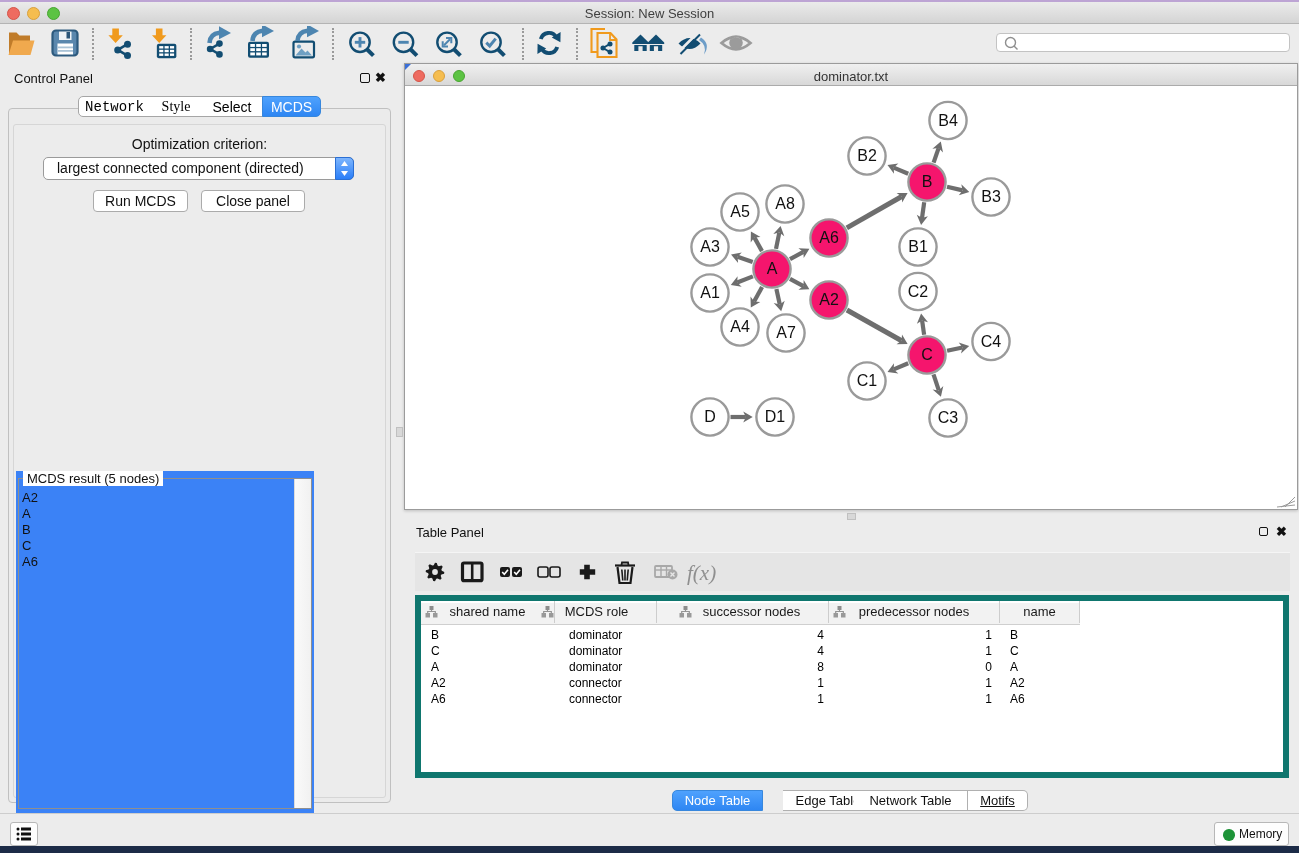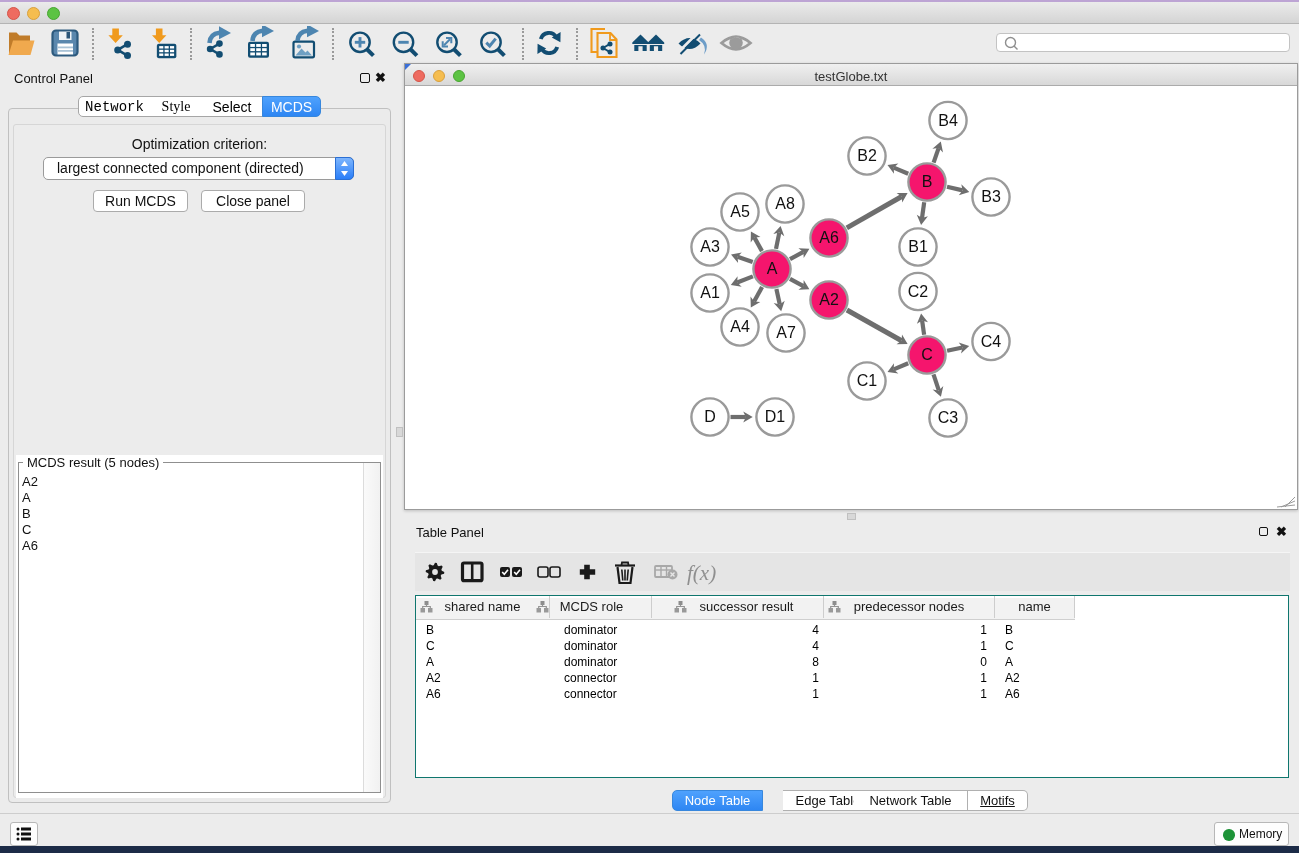--- a/index.html
+++ b/index.html
@@ -41,41 +41,41 @@
 #tab-mcds { left:262px; width:59px; background:linear-gradient(#4fa2fd,#2e86f3); color:#fff; border-color:#3787dd; border-radius:0 5px 5px 0; }
 #opt-label { left:8px; top:136px; width:383px; text-align:center; font-size:14px; color:#111; }
 #dropdown { left:43px; top:157px; width:311px; height:23px; background:#fff;
   border:1px solid #9a9a9a; border-radius:5px; font-size:14px; color:#111; line-height:21px; padding-left:13px; }
 #dd-btn { left:335px; top:157px; width:19px; height:23px; border-radius:0 5px 5px 0;
   background:linear-gradient(#7db5fd,#2a7ef8); border:1px solid #2a6fd4; }
 .btn { position:absolute; top:190px; height:22px; background:#fff; border:1px solid #ababab;
   border-radius:4px; font-size:14px; color:#111; text-align:center; line-height:20px; }
 #btn-run { left:93px; width:95px; }
 #btn-close { left:201px; width:104px; }
-#mcds-wrap { left:16px; top:455px; width:367px; height:343px; background:#ffffff; }
+#mcds-wrap { left:16px; top:471px; width:298px; height:343px; background:#3b82f6; }
 #mcds-fs { position:absolute; left:2px; top:7px; right:2.5px; bottom:5px;
   border:1px solid #8f8f8f; }
 #mcds-label { position:absolute; left:4px; top:-8px; background:#fff; padding:0 4px;
   font-size:13px; color:#111; }
 #mcds-list { position:absolute; left:3px; top:11px; font-size:13px; color:#111; line-height:16px; }
 #mcds-sb { position:absolute; right:0; top:0; bottom:0; width:17px; border-left:1px solid #dcdcdc;
   background:linear-gradient(90deg,#fafafa,#f1f1f1); }
 
 
 #netwin { left:404px; top:63px; width:894px; height:447px; background:#fff;
   border:1px solid #9b9b9b; box-shadow:0 1px 3px rgba(0,0,0,0.2); }
 #net-tb { position:absolute; left:0; top:0; right:0; height:22px;
   background:linear-gradient(#f0f0f0,#d8d8d8); border-bottom:1px solid #ababab; }
 #net-tb .title { position:absolute; left:0; right:0; top:5px; text-align:center; font-size:13px; color:#333; }
 .tl2 { position:absolute; width:12px; height:12px; border-radius:50%; top:6px; }
 #tp-title { left:416px; top:525px; font-size:13px; color:#111; }
 #tp-sq { left:1259px; top:527px; width:9px; height:9px; border:1.5px solid #111; border-radius:2px; }
 #tp-x { left:1276px; top:524px; font-size:13px; font-weight:bold; color:#111; }
 #tp-toolbar { left:415px; top:552px; width:875px; height:39px; background:#e5e5e5; border-top:1px solid #f5f5f5; }
-#tbl { left:415px; top:595px; width:874px; height:183px; background:#fff; border:1px solid #0f766e; }
+#tbl { left:415px; top:595px; width:874px; height:183px; background:#fff; border:6px solid #0f766e; }
 #tbl-head { position:absolute; left:0; top:2px; height:22px; width:659px; background:#f2f2f2;
   border-bottom:1px solid #cfcfcf; }
 .th { position:absolute; top:0; height:22px; font-size:13px; color:#1a1a1a; text-align:center;
   line-height:22px; border-right:1px solid #cdcdcd; }
 .td { position:absolute; font-size:12px; color:#000; height:16px; line-height:16px; }
 
 
 .btab { position:absolute; top:790px; height:21px; background:#fff; border:1px solid #b0b0b0;
   font-size:13px; color:#111; text-align:center; line-height:19px; }
 #bt1 { left:672px; width:91px; background:linear-gradient(#4fa2fd,#2e86f3); color:#fff; border-color:#3787dd; border-radius:5px 0 0 5px; }
@@ -91,20 +91,21 @@
 #mem-dot { position:absolute; left:8px; top:6px; width:11.5px; height:11.5px; border-radius:50%; background:#1d9338; }
 #bottomdark { left:0; top:846px; width:1299px; height:7px; background:#1c2b47; }
 </style>
 </head>
 <body>
 
 <div class="abs" id="titlebar">
   <div class="tl r"></div>
     <div class="tl y"></div>
     <div class="tl g"></div>
+  <div class="title">Session: New Session</div>
 </div>
 
 <div class="abs" id="toolbar">
   <div class="sep" style="left:92px"></div>
   <div class="sep" style="left:190px"></div>
   <div class="sep" style="left:332px"></div>
   <div class="sep" style="left:522px"></div>
   <div class="sep" style="left:576px"></div>
   <svg id="tbicons" width="1299" height="37" style="position:absolute;left:0;top:0">
 <g>
@@ -265,21 +266,21 @@
     <div id="mcds-sb"></div>
   </div>
 </div>
 
 <div class="abs" id="netwin">
   <div style="position:absolute;left:0;top:0;width:0;height:0;border-top:6px solid #3a6fd8;border-right:6px solid transparent;z-index:3"></div>
   <div id="net-tb">
     <div class="tl2" style="left:8px;background:#ee6b60;border:1px solid #d55549"></div>
     <div class="tl2" style="left:28px;background:#f5bd4f;border:1px solid #d9a03c"></div>
     <div class="tl2" style="left:48px;background:#5cc343;border:1px solid #48a532"></div>
-    <div class="title">testGlobe.txt</div>
+    <div class="title">dominator.txt</div>
   </div>
   <svg id="graph" width="892" height="423" style="position:absolute;left:0;top:22px">
 <line x1="357.0" y1="165.1" x2="349.3" y2="151.4" stroke="#6e6e6e" stroke-width="4.2"></line>
 <path d="M345.9 145.4 L355.5 151.0 L349.3 151.4 L345.7 156.5 Z" fill="#6e6e6e"></path>
 <line x1="371.0" y1="162.9" x2="374.3" y2="146.6" stroke="#6e6e6e" stroke-width="4.2"></line>
 <path d="M375.6 139.9 L379.3 150.3 L374.3 146.6 L368.3 148.1 Z" fill="#6e6e6e"></path>
 <line x1="347.7" y1="176.1" x2="332.5" y2="170.7" stroke="#6e6e6e" stroke-width="4.2"></line>
 <path d="M326.0 168.5 L336.8 166.4 L332.5 170.7 L333.1 176.9 Z" fill="#6e6e6e"></path>
 <line x1="347.9" y1="190.4" x2="332.2" y2="196.5" stroke="#6e6e6e" stroke-width="4.2"></line>
 <path d="M325.8 198.9 L332.6 190.3 L332.2 196.5 L336.7 200.7 Z" fill="#6e6e6e"></path>
@@ -405,21 +406,21 @@
         <rect x="0.5" y="7" width="4.5" height="4.5" fill="#999"></rect>
         <rect x="8" y="7" width="4.5" height="4.5" fill="#999"></rect>
         <path d="M6.5 4 L6.5 5.5 M2.7 7 L2.7 5.5 L10.3 5.5 L10.3 7" stroke="#949494" fill="none" stroke-width="1.2"></path>
       </svg></div>
 <div class="th" style="left:116px;width:120px"><span style="position:relative">MCDS role</span><svg width="13" height="12" style="position:absolute;left:4px;top:5px">
         <rect x="4.5" y="0" width="4" height="4" fill="#8d8d8d"></rect>
         <rect x="0.5" y="7" width="4.5" height="4.5" fill="#999"></rect>
         <rect x="8" y="7" width="4.5" height="4.5" fill="#999"></rect>
         <path d="M6.5 4 L6.5 5.5 M2.7 7 L2.7 5.5 L10.3 5.5 L10.3 7" stroke="#949494" fill="none" stroke-width="1.2"></path>
       </svg></div>
-<div class="th" style="left:254px;width:154px"><span style="position:relative">successor result</span><svg width="13" height="12" style="position:absolute;left:4px;top:5px">
+<div class="th" style="left:254px;width:154px"><span style="position:relative">successor nodes</span><svg width="13" height="12" style="position:absolute;left:4px;top:5px">
         <rect x="4.5" y="0" width="4" height="4" fill="#8d8d8d"></rect>
         <rect x="0.5" y="7" width="4.5" height="4.5" fill="#999"></rect>
         <rect x="8" y="7" width="4.5" height="4.5" fill="#999"></rect>
         <path d="M6.5 4 L6.5 5.5 M2.7 7 L2.7 5.5 L10.3 5.5 L10.3 7" stroke="#949494" fill="none" stroke-width="1.2"></path>
       </svg></div>
 <div class="th" style="left:408px;width:171px"><span style="position:relative">predecessor nodes</span><svg width="13" height="12" style="position:absolute;left:4px;top:5px">
         <rect x="4.5" y="0" width="4" height="4" fill="#8d8d8d"></rect>
         <rect x="0.5" y="7" width="4.5" height="4.5" fill="#999"></rect>
         <rect x="8" y="7" width="4.5" height="4.5" fill="#999"></rect>
         <path d="M6.5 4 L6.5 5.5 M2.7 7 L2.7 5.5 L10.3 5.5 L10.3 7" stroke="#949494" fill="none" stroke-width="1.2"></path>

